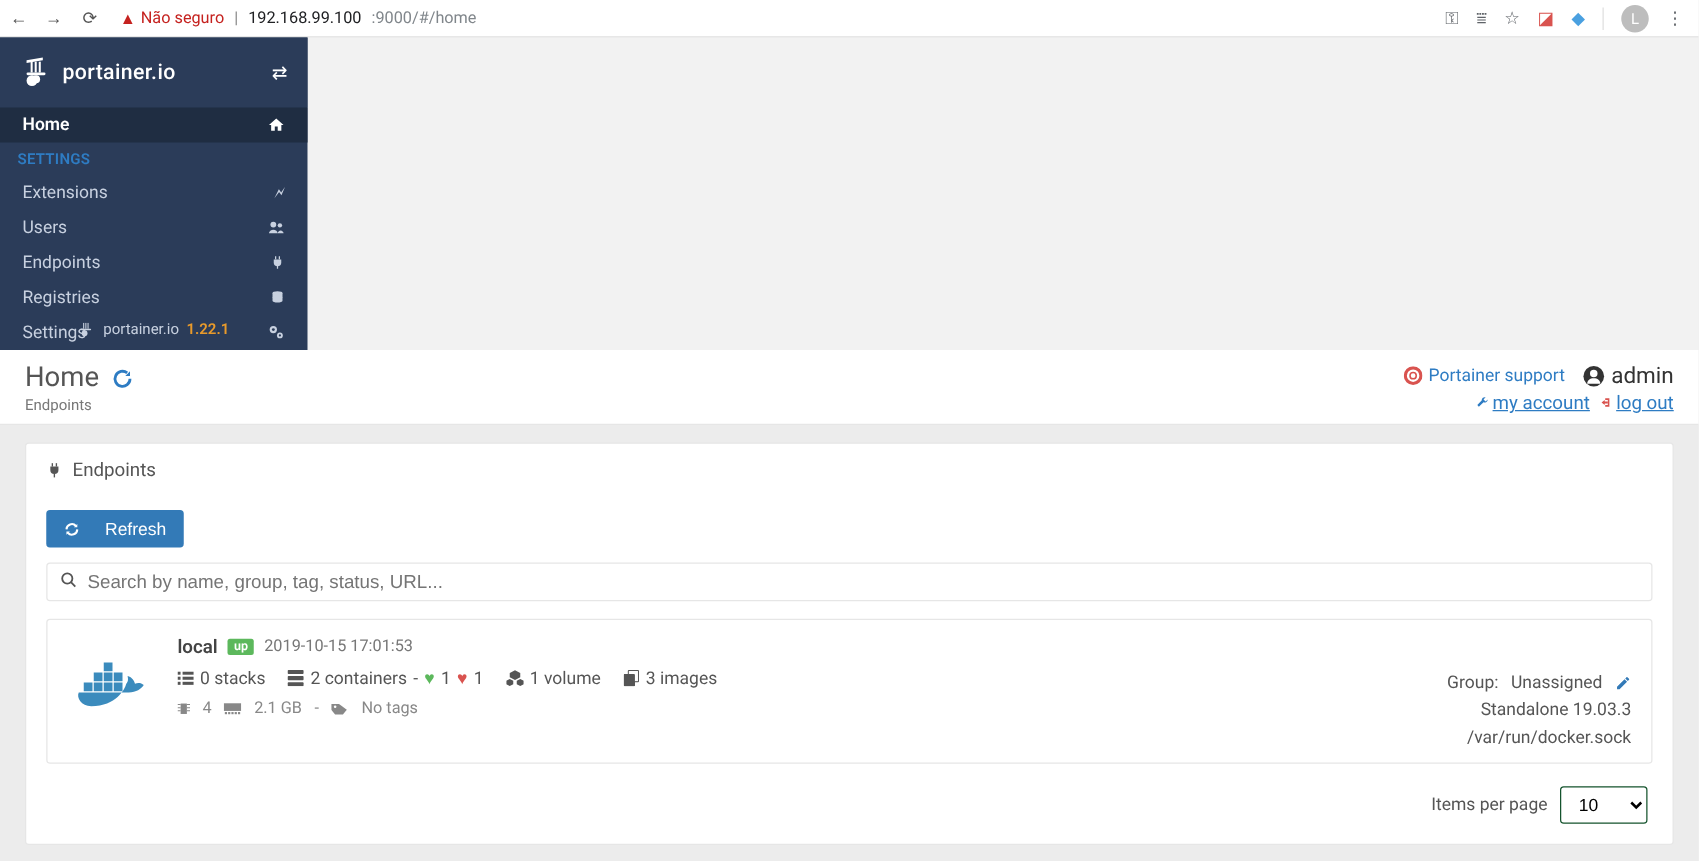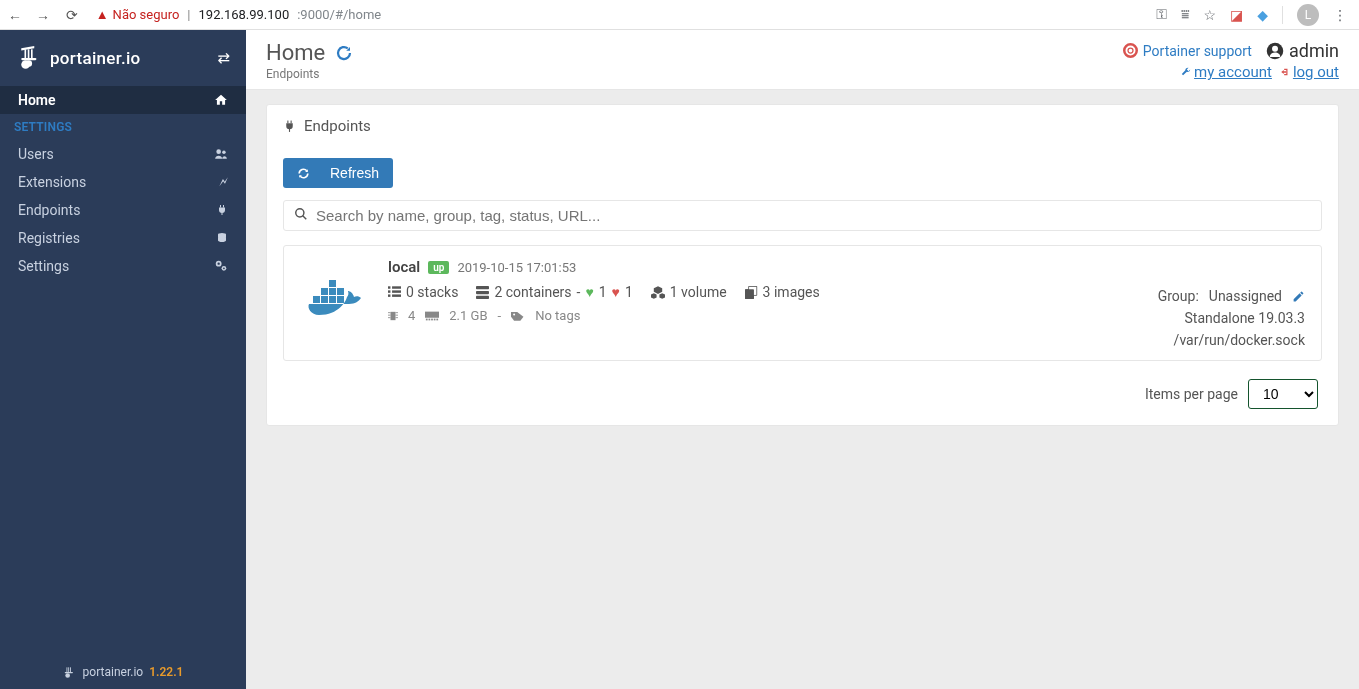--- a/index.html
+++ b/index.html
@@ -12,21 +12,21 @@
 .url-bar { flex: 1; display: flex; align-items: center; gap: 8px; padding: 0 6px; font-size: 13px; color: #555; }
 .url-bar .warn { color: #c5221f; display: flex; align-items: center; gap: 4px; font-size: 13px; }
 .url-bar .sep { color: #888; }
 .url-bar .host { color: #202124; }
 .url-bar .path { color: #80868b; }
 .browser-icons { display: flex; align-items: center; gap: 14px; color: #5f6368; padding-right: 4px; }
 .browser-icons .avat { width: 22px; height: 22px; border-radius: 50%; background: #bdbdbd; color: #fff; display: flex; align-items: center; justify-content: center; font-size: 12px; }
 .browser-icons .vline { width: 1px; height: 18px; background: #e0e0e0; }
 
 
-.app { display: flex; height: 659px; }
+.app { display: flex; height: 659px; flex-direction: column; }
 .sidebar { width: 246px; background: #2b3c59; color: #fff; display: flex; flex-direction: column; position: relative; }
 .sidebar .brand { height: 56px; display: flex; align-items: center; justify-content: space-between; padding: 0 16px 0 18px; background: #2b3c59; }
 .sidebar .brand-left { display: flex; align-items: center; gap: 6px; }
 .sidebar .brand svg { flex-shrink: 0; }
 .sidebar .brand-text { font-size: 17px; font-weight: 500; letter-spacing: 0.3px; }
 .sidebar .toggler { color: #fff; font-size: 15px; }
 .sidebar .nav-item { display: flex; align-items: center; justify-content: space-between; padding: 6px 18px; font-size: 14px; color: #c8d1e0; cursor: pointer; }
 .sidebar .nav-item.active { background: #1f2d42; color: #fff; font-weight: 600; }
 .sidebar .nav-item .nav-label {}
 .sidebar .nav-item .nav-icon { font-size: 13px; color: #c8d1e0; }
@@ -141,33 +141,33 @@
       <span class="nav-icon">
         <svg width="14" height="14" viewBox="0 0 24 24" fill="#fff">
             <path d="M12 3 L2 12 H5 V20 H10 V14 H14 V20 H19 V12 H22 Z"></path>
           </svg>
       </span>
     </div>
 
     <div class="section-header">SETTINGS</div>
 
     <div class="nav-item">
+      <span class="nav-label">Extensions</span>
+      <span class="nav-icon">🗲</span>
+    </div>
+    <div class="nav-item">
       <span class="nav-label">Users</span>
       <span class="nav-icon">
         <svg width="14" height="14" viewBox="0 0 24 24" fill="#c8d1e0">
             <circle cx="8" cy="8" r="4"></circle>
             <circle cx="17" cy="9" r="3"></circle>
             <path d="M2 20c0-3 3-5 6-5s6 2 6 5Z"></path>
             <path d="M14 20c0-2 2-4 4-4s4 2 4 4Z"></path>
           </svg>
       </span>
-    </div>
-    <div class="nav-item">
-      <span class="nav-label">Extensions</span>
-      <span class="nav-icon">🗲</span>
     </div>
     <div class="nav-item">
       <span class="nav-label">Endpoints</span>
       <span class="nav-icon">
         <svg width="12" height="14" viewBox="0 0 24 24" fill="#c8d1e0">
             <rect x="8" y="2" width="2" height="5"></rect>
             <rect x="14" y="2" width="2" height="5"></rect>
             <path d="M6 7h12v5a6 6 0 0 1-12 0Z"></path>
             <rect x="11" y="17" width="2" height="5"></rect>
           </svg>

